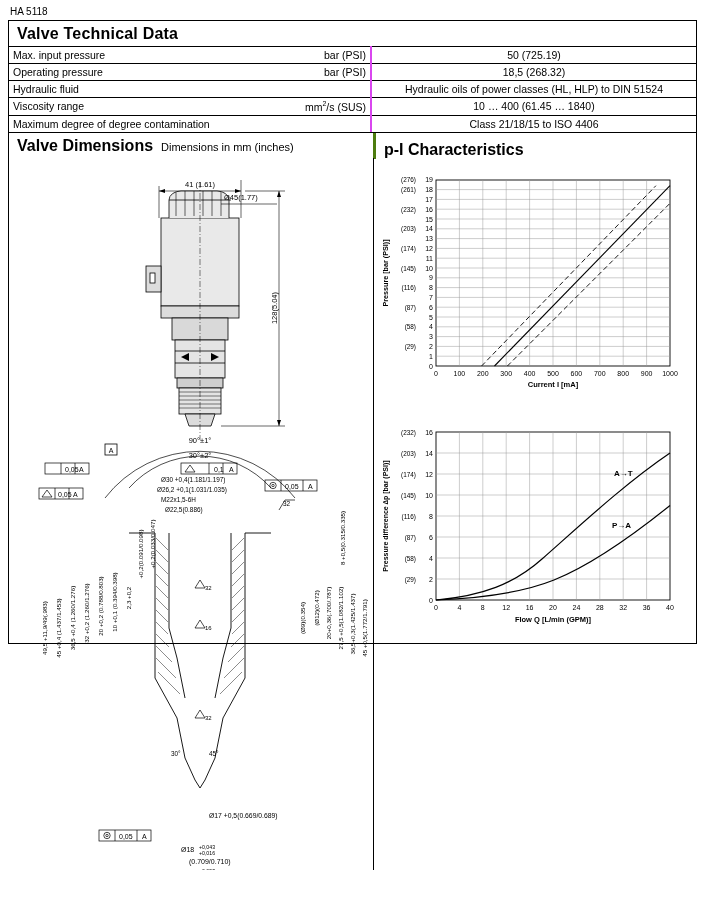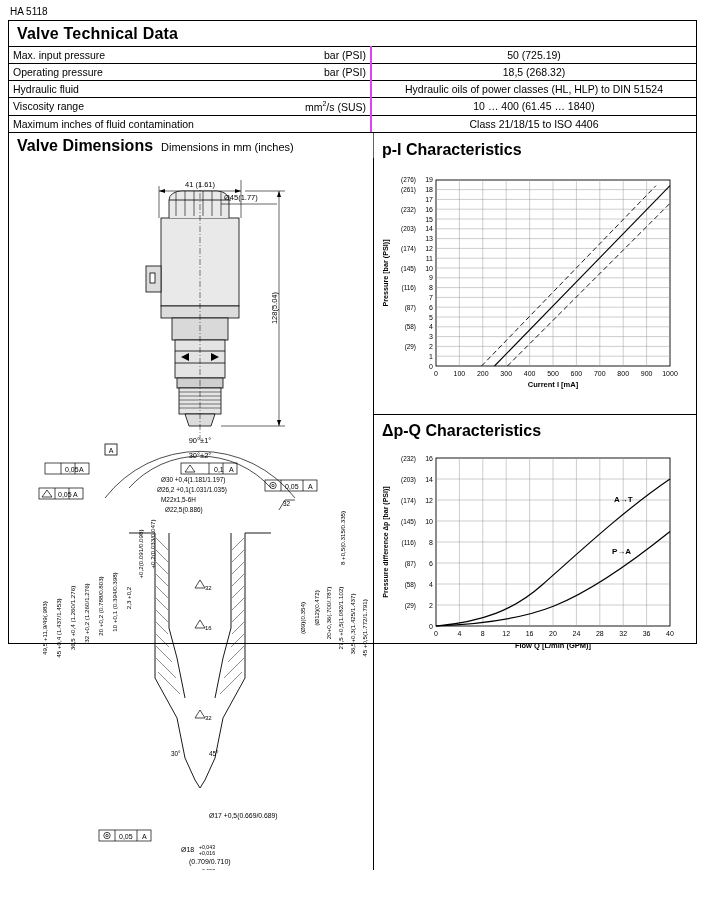--- a/index.html
+++ b/index.html
@@ -64,21 +64,21 @@
   .head-left {
     width: 364px;
     display: flex;
     align-items: baseline;
     padding-left: 8px;
   }
   .head-left .big { font-size: 16px; font-weight: bold; }
   .head-left .small { font-size: 11px; margin-left: 8px; padding-bottom: 1px; }
   .head-right {
     flex: 1;
-    border-left: 1px solid #4d7c0f;
+    border-left: 3px solid #4d7c0f;
     padding-left: 8px;
     font-size: 16px;
     font-weight: bold;
     height: 26px;
     display: flex;
     align-items: flex-end;
   }
   
   .body-split {
     display: flex;
@@ -133,21 +133,21 @@
         <td class="c1">Hydraulic fluid</td>
         <td class="c2"></td>
         <td class="c3">Hydraulic oils of power classes (HL, HLP) to DIN 51524</td>
       </tr>
       <tr>
         <td class="c1">Viscosity range</td>
         <td class="c2"><span>mm</span><sup class="sm">2</sup><span>/s (SUS)</span></td>
         <td class="c3">10 … 400 (61.45 … 1840)</td>
       </tr>
       <tr>
-        <td class="c1">Maximum inches of fluid contamination</td>
+        <td class="c1">Maximum degree of degree contamination</td>
         <td class="c2"></td>
         <td class="c3">Class 21/18/15 to ISO 4406</td>
       </tr>
     </tbody>
       </table>
 
     <div class="head-row">
       <div class="head-left">
         <span class="big">Valve Dimensions</span>
         <span class="small">Dimensions in  mm  (inches)</span>
@@ -496,21 +496,20 @@
                 <text x="42" y="73.3">(203)</text>
                 <text x="42" y="53.7">(232)</text>
                 <text x="42" y="34.1">(261)</text>
                 <text x="42" y="24.3">(276)</text>
               </g>
               <text transform="rotate(-90 14 115)" x="14" y="115" text-anchor="middle" font-size="7.2" font-weight="bold">Pressure  [bar (PSI)]</text>
             </g>
           </svg>
         </div>
 
-        <div class="chart-divider">Δp-Q Characteristics</div>
 
         <div class="chart-box">
           <svg width="322" height="230" viewBox="0 0 322 230" class="noselect">
             <g font-family="Liberation Sans, sans-serif" font-size="7" fill="#000">
 
               <rect x="62" y="18" width="234" height="168" fill="#fff" stroke="#000" stroke-width="0.9"></rect>
 
               <g stroke="#9a9a9a" stroke-width="0.5">
                 <line x1="85.4" y1="18" x2="85.4" y2="186"></line>
                 <line x1="108.8" y1="18" x2="108.8" y2="186"></line>

